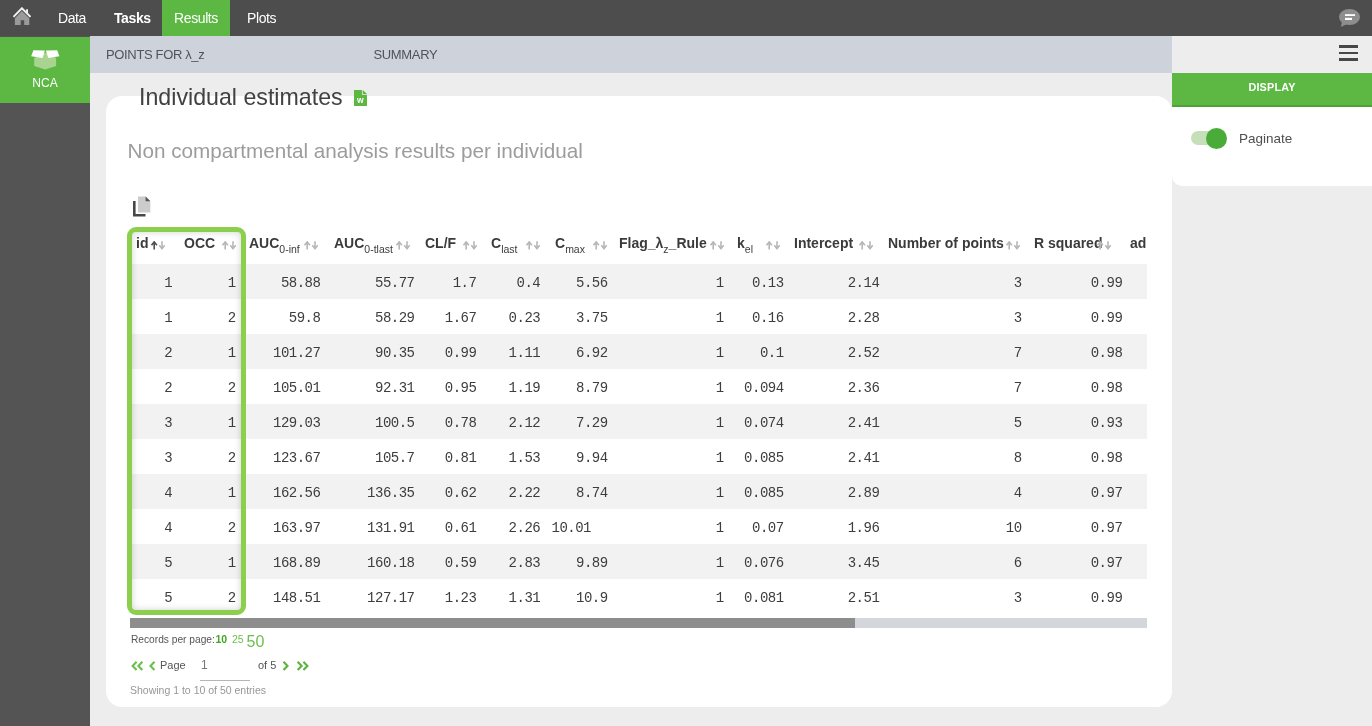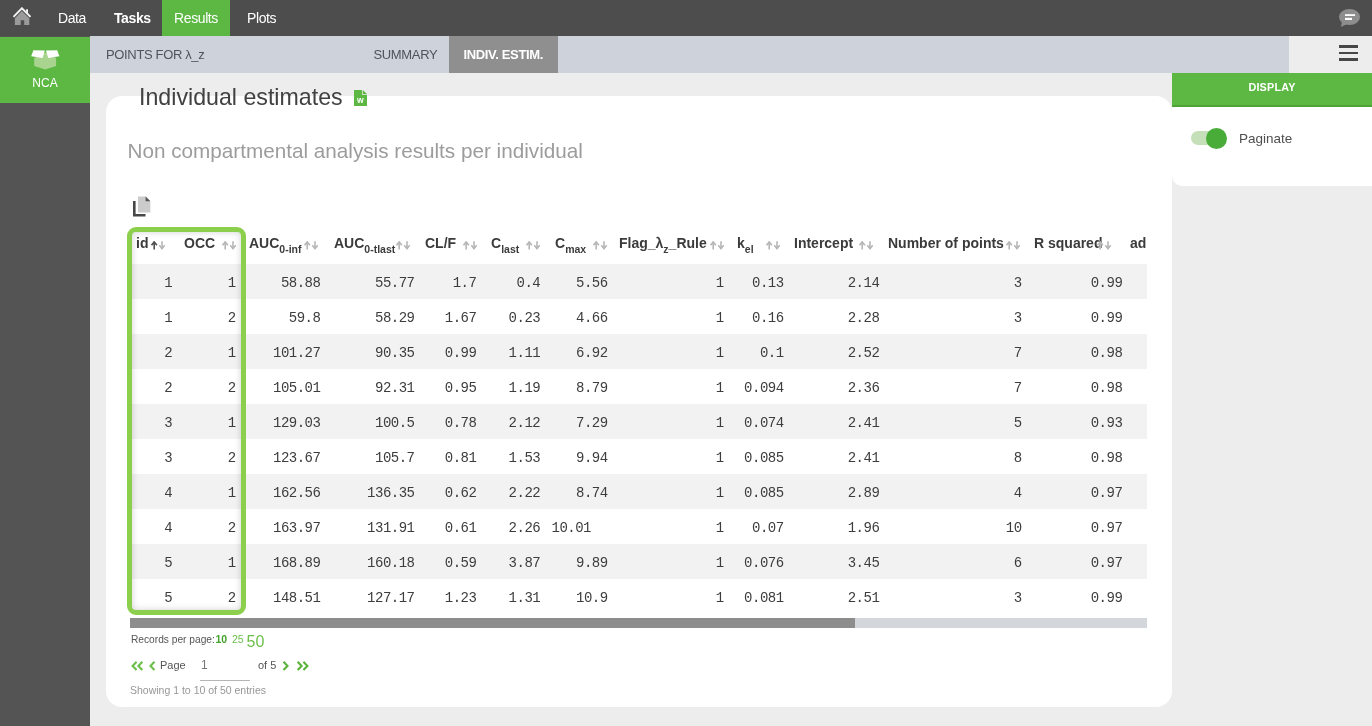--- a/index.html
+++ b/index.html
@@ -11,40 +11,40 @@
 #topbar { left:0; top:0; width:1372px; height:36px; background:#4d4d4d; }
 .nav { position:absolute; top:0; height:36px; line-height:36px; color:#fff; font-size:14px; letter-spacing:-0.4px; }
 #nav-results { left:162px; width:68px; background:#5cb843; text-align:center; }
 
 
 #sidebar { left:0; top:36px; width:90px; height:690px; background:#545454; }
 #nca { position:absolute; left:0; top:1px; width:90px; height:66px; background:#5cb843; text-align:center; }
 #nca .lbl { position:absolute; left:0; top:39px; width:90px; color:#fff; font-size:12px; }
 
 
-#tabbar { left:90px; top:36px; width:1199px; height:37px; background:#ced2db; }
+#tabbar { left:90px; top:36px; width:1082px; height:37px; background:#ced2db; }
 .tab { position:absolute; top:0; height:37px; line-height:37px; color:#4e545c; font-size:13px; letter-spacing:-0.35px; }
 #tab-active { left:359px; width:108.5px; background:#8f8f8f; color:#fff; font-weight:bold; text-align:center; }
 
 
 #rp-head { left:1172px; top:73px; width:200px; height:34px; background:#5cb843; border-bottom:2px solid #4ea336; color:#fff; font-size:10.8px; font-weight:bold; text-align:center; line-height:29px; letter-spacing:0.2px; }
 #rp-body { left:1172px; top:107px; width:200px; height:79px; background:#fff; border-radius:0 0 0 10px; }
 #toggle-track { left:1191px; top:131px; width:35px; height:13.5px; border-radius:7px; background:#c5dfb8; }
 #toggle-knob { left:1206px; top:128px; width:21px; height:21px; border-radius:50%; background:#49ac39; }
 #paginate-lbl { left:1239px; top:131px; font-size:13.5px; color:#4f4f4f; }
 
 
 #card { left:106px; top:96px; width:1066px; height:611px; background:#fff; border-radius:16px; }
 #title { left:139px; top:84px; font-size:23.2px; color:#414141; }
 #subtitle { left:127.5px; top:139px; font-size:20.7px; color:#9c9c9c; }
 
 
 #thead { left:129px; top:228px; width:1018px; height:36px; background:#fff; }
 .th { position:absolute; top:7px; font-size:14px; font-weight:bold; color:#3b3b3b; white-space:nowrap; }
-.th sub { font-size:10.5px; font-weight:bold; position:relative; top:1px; }
+.th sub { font-size:10.5px; font-weight:normal; position:relative; top:1px; }
 .rows { left:129px; top:264px; width:1018px; }
 .row { position:absolute; left:0; width:1018px; height:35px; }
 .row.odd { background:#f2f2f2; }
 .cell { position:absolute; top:0; height:35px; line-height:38px; font-family:"Liberation Mono", monospace; font-size:14px; letter-spacing:-0.5px; color:#3d3d3d; text-align:right; }
 #selbox { left:127px; top:227px; width:119px; height:388px; border:5px solid #8ccf4d; border-radius:9px; box-shadow: inset 0 0 7px rgba(0,0,0,0.18); }
 
 
 #sb-track { left:130px; top:617.5px; width:1017px; height:10px; background:#d3d6db; }
 #sb-thumb { left:130px; top:617.5px; width:725px; height:10px; background:#8d8d8d; }
 
@@ -79,21 +79,20 @@
       <path d="M2.4 1.2 L13.9 1.6 L11.6 9.1 L0.2 7.3 Z" fill="#fff"></path>
       <path d="M14.8 1.6 L26.2 1.2 L28.4 7.3 L17.3 9.1 Z" fill="#fff"></path>
     </svg>
     <div class="lbl">NCA</div>
   </div>
 </div>
 
 <div class="abs" id="tabbar">
   <div class="tab" style="left:16px">POINTS FOR λ_z</div>
   <div class="tab" style="left:283.5px">SUMMARY</div>
-  <div class="tab" id="tab-active">INDIV. ESTIM.</div>
   <div style="position:absolute;left:1249px;top:9.4px">
     <div style="width:18.5px;height:2.8px;background:#474747;margin-bottom:3.5px"></div>
     <div style="width:18.5px;height:2.8px;background:#474747;margin-bottom:3.5px"></div>
     <div style="width:18.5px;height:2.8px;background:#474747"></div>
   </div>
 </div>
 
 <div class="abs" id="card"></div>
 <div class="abs" id="title">Individual estimates</div>
 <svg class="abs" style="left:353.5px;top:90px" width="13" height="16" viewBox="0 0 13 16">
@@ -211,21 +210,21 @@
       <div class="cell" style="right:125.40000000000009px;left:auto">3</div>
       <div class="cell" style="right:24.700000000000045px;left:auto">0.99</div>
     </div>
     <div class="row " style="top:35px">
       <div class="cell" style="right:974.9000000000001px;left:auto">1</div>
       <div class="cell" style="right:911.4000000000001px;left:auto">2</div>
       <div class="cell" style="right:826.6000000000001px;left:auto">59.8</div>
       <div class="cell" style="right:732.5000000000001px;left:auto">58.29</div>
       <div class="cell" style="right:670.6000000000001px;left:auto">1.67</div>
       <div class="cell" style="right:606.8000000000001px;left:auto">0.23</div>
-      <div class="cell" style="right:539.4000000000001px;left:auto">4.66</div>
+      <div class="cell" style="right:539.4000000000001px;left:auto">3.75</div>
       <div class="cell" style="right:423.4000000000001px;left:auto">1</div>
       <div class="cell" style="right:363.4000000000001px;left:auto">0.16</div>
       <div class="cell" style="right:267.70000000000005px;left:auto">2.28</div>
       <div class="cell" style="right:125.40000000000009px;left:auto">3</div>
       <div class="cell" style="right:24.700000000000045px;left:auto">0.99</div>
     </div>
     <div class="row odd" style="top:70px">
       <div class="cell" style="right:974.9000000000001px;left:auto">2</div>
       <div class="cell" style="right:911.4000000000001px;left:auto">1</div>
       <div class="cell" style="right:826.6000000000001px;left:auto">101.27</div>
@@ -308,21 +307,21 @@
       <div class="cell" style="right:267.70000000000005px;left:auto">1.96</div>
       <div class="cell" style="right:125.40000000000009px;left:auto">10</div>
       <div class="cell" style="right:24.700000000000045px;left:auto">0.97</div>
     </div>
     <div class="row odd" style="top:280px">
       <div class="cell" style="right:974.9000000000001px;left:auto">5</div>
       <div class="cell" style="right:911.4000000000001px;left:auto">1</div>
       <div class="cell" style="right:826.6000000000001px;left:auto">168.89</div>
       <div class="cell" style="right:732.5000000000001px;left:auto">160.18</div>
       <div class="cell" style="right:670.6000000000001px;left:auto">0.59</div>
-      <div class="cell" style="right:606.8000000000001px;left:auto">3.87</div>
+      <div class="cell" style="right:606.8000000000001px;left:auto">2.83</div>
       <div class="cell" style="right:539.4000000000001px;left:auto">9.89</div>
       <div class="cell" style="right:423.4000000000001px;left:auto">1</div>
       <div class="cell" style="right:363.4000000000001px;left:auto">0.076</div>
       <div class="cell" style="right:267.70000000000005px;left:auto">3.45</div>
       <div class="cell" style="right:125.40000000000009px;left:auto">6</div>
       <div class="cell" style="right:24.700000000000045px;left:auto">0.97</div>
     </div>
     <div class="row " style="top:315px">
       <div class="cell" style="right:974.9000000000001px;left:auto">5</div>
       <div class="cell" style="right:911.4000000000001px;left:auto">2</div>

